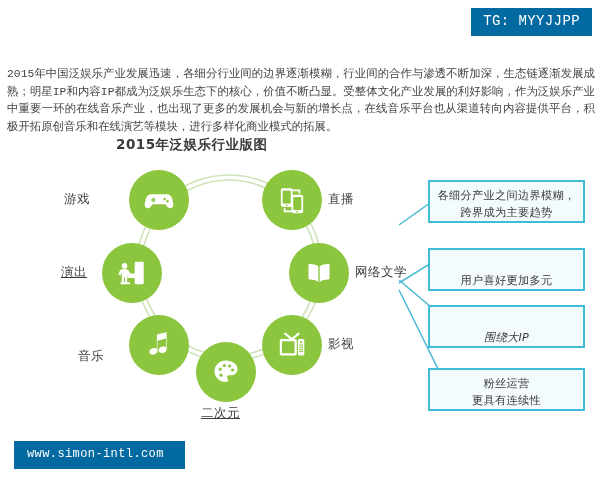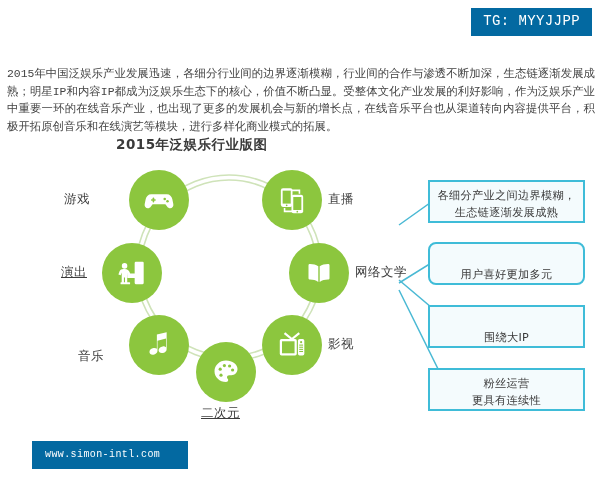--- a/index.html
+++ b/index.html
@@ -26,24 +26,24 @@
     white-space: nowrap;
   }
   #tag-top {
     top: 8px;
     right: 8px;
     padding: 5px 12px 6px 12px;
     font-size: 14px;
     line-height: 17px;
   }
   #tag-bottom {
-    left: 32px;
+    left: 14px;
     top: 441px;
-    padding: 5px 28px 6px 13px;
-    font-size: 10px;
+    padding: 5px 21px 6px 13px;
+    font-size: 12px;
     line-height: 17px;
   }
 
   
   #intro-paragraph {
     position: absolute;
     left: 7px;
     top: 66px;
     width: 588px;
     font-size: 11.4px;
@@ -244,31 +244,31 @@
       <circle cx="428" cy="100" r="2.8"></circle>
       <circle cx="428" cy="163" r="2.8"></circle>
       <circle cx="428" cy="226" r="2.8"></circle>
     </g>
   </svg>
 </div>
 
 <div class="callout" style="top:180px; height:43px;">
   <div>
     <span>各细分产业之间边界模糊，</span>
-    <span>生态链逐渐发展成熟</span>
-  </div>
-</div>
-
-<div class="callout" style="top:242px; height:43px;border-radius:8px;">
+    <span>跨界成为主要趋势</span>
+  </div>
+</div>
+
+<div class="callout" style="top:248px; height:43px;">
   <div>
     <span>用户喜好更加多元</span>
   </div>
 </div>
 
-<div class="callout" style="top:305px; height:43px;">
+<div class="callout" style="top:305px; height:43px;font-style:italic;">
   <div>
     <span>围绕大IP</span>
   </div>
 </div>
 
 <div class="callout" style="top:368px; height:43px;">
   <div>
     <span>粉丝运营</span>
     <span>更具有连续性</span>
   </div>

